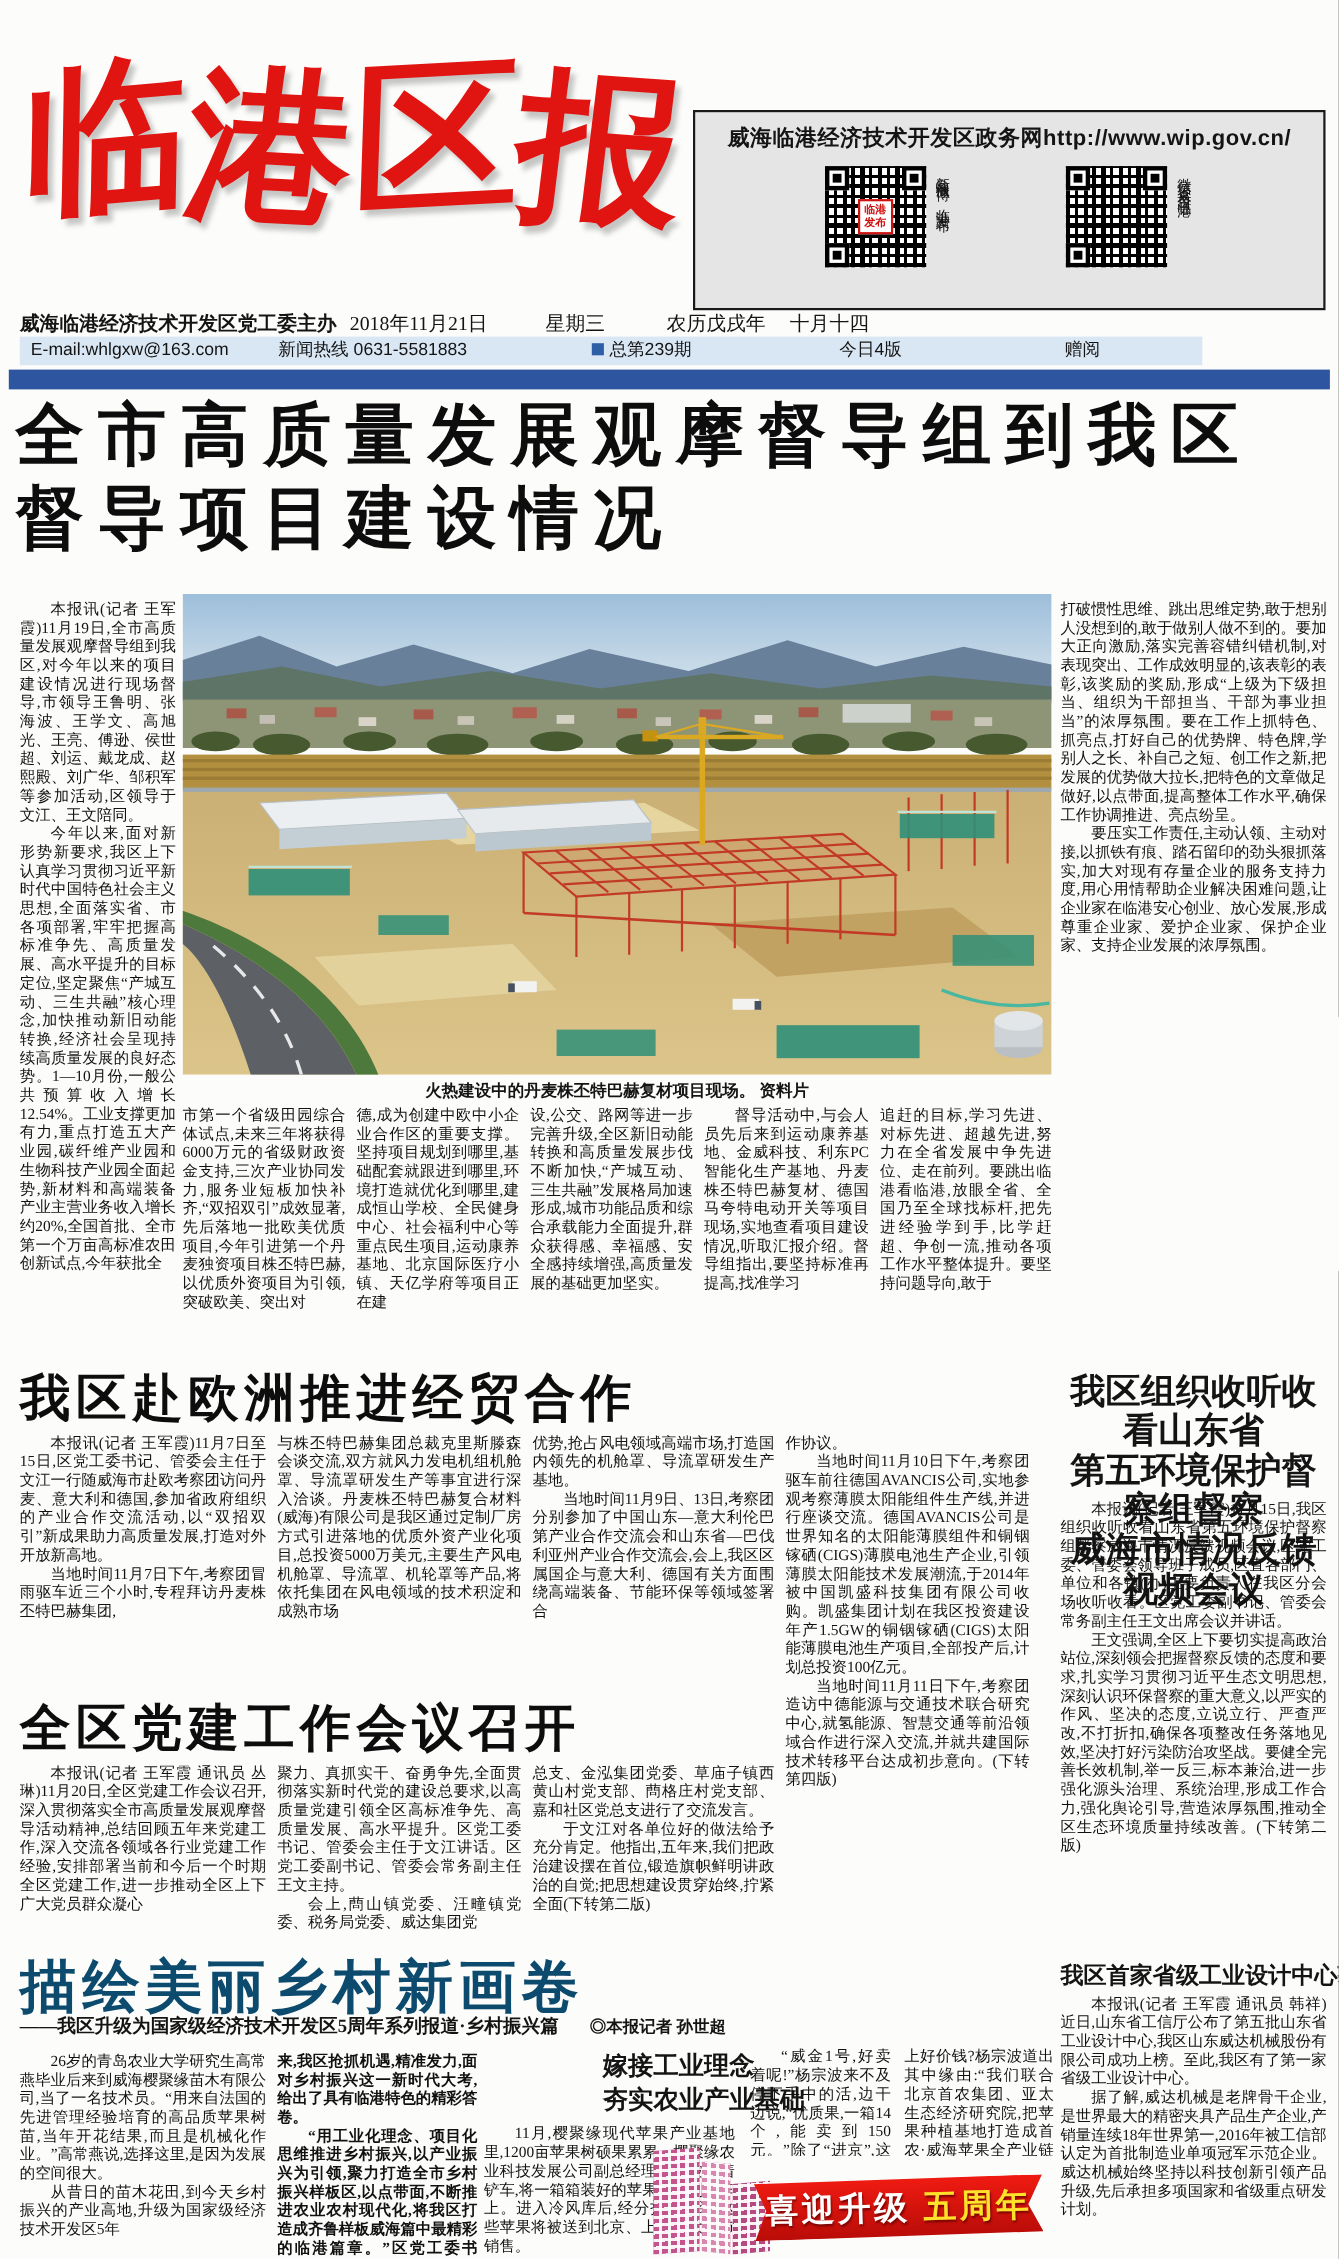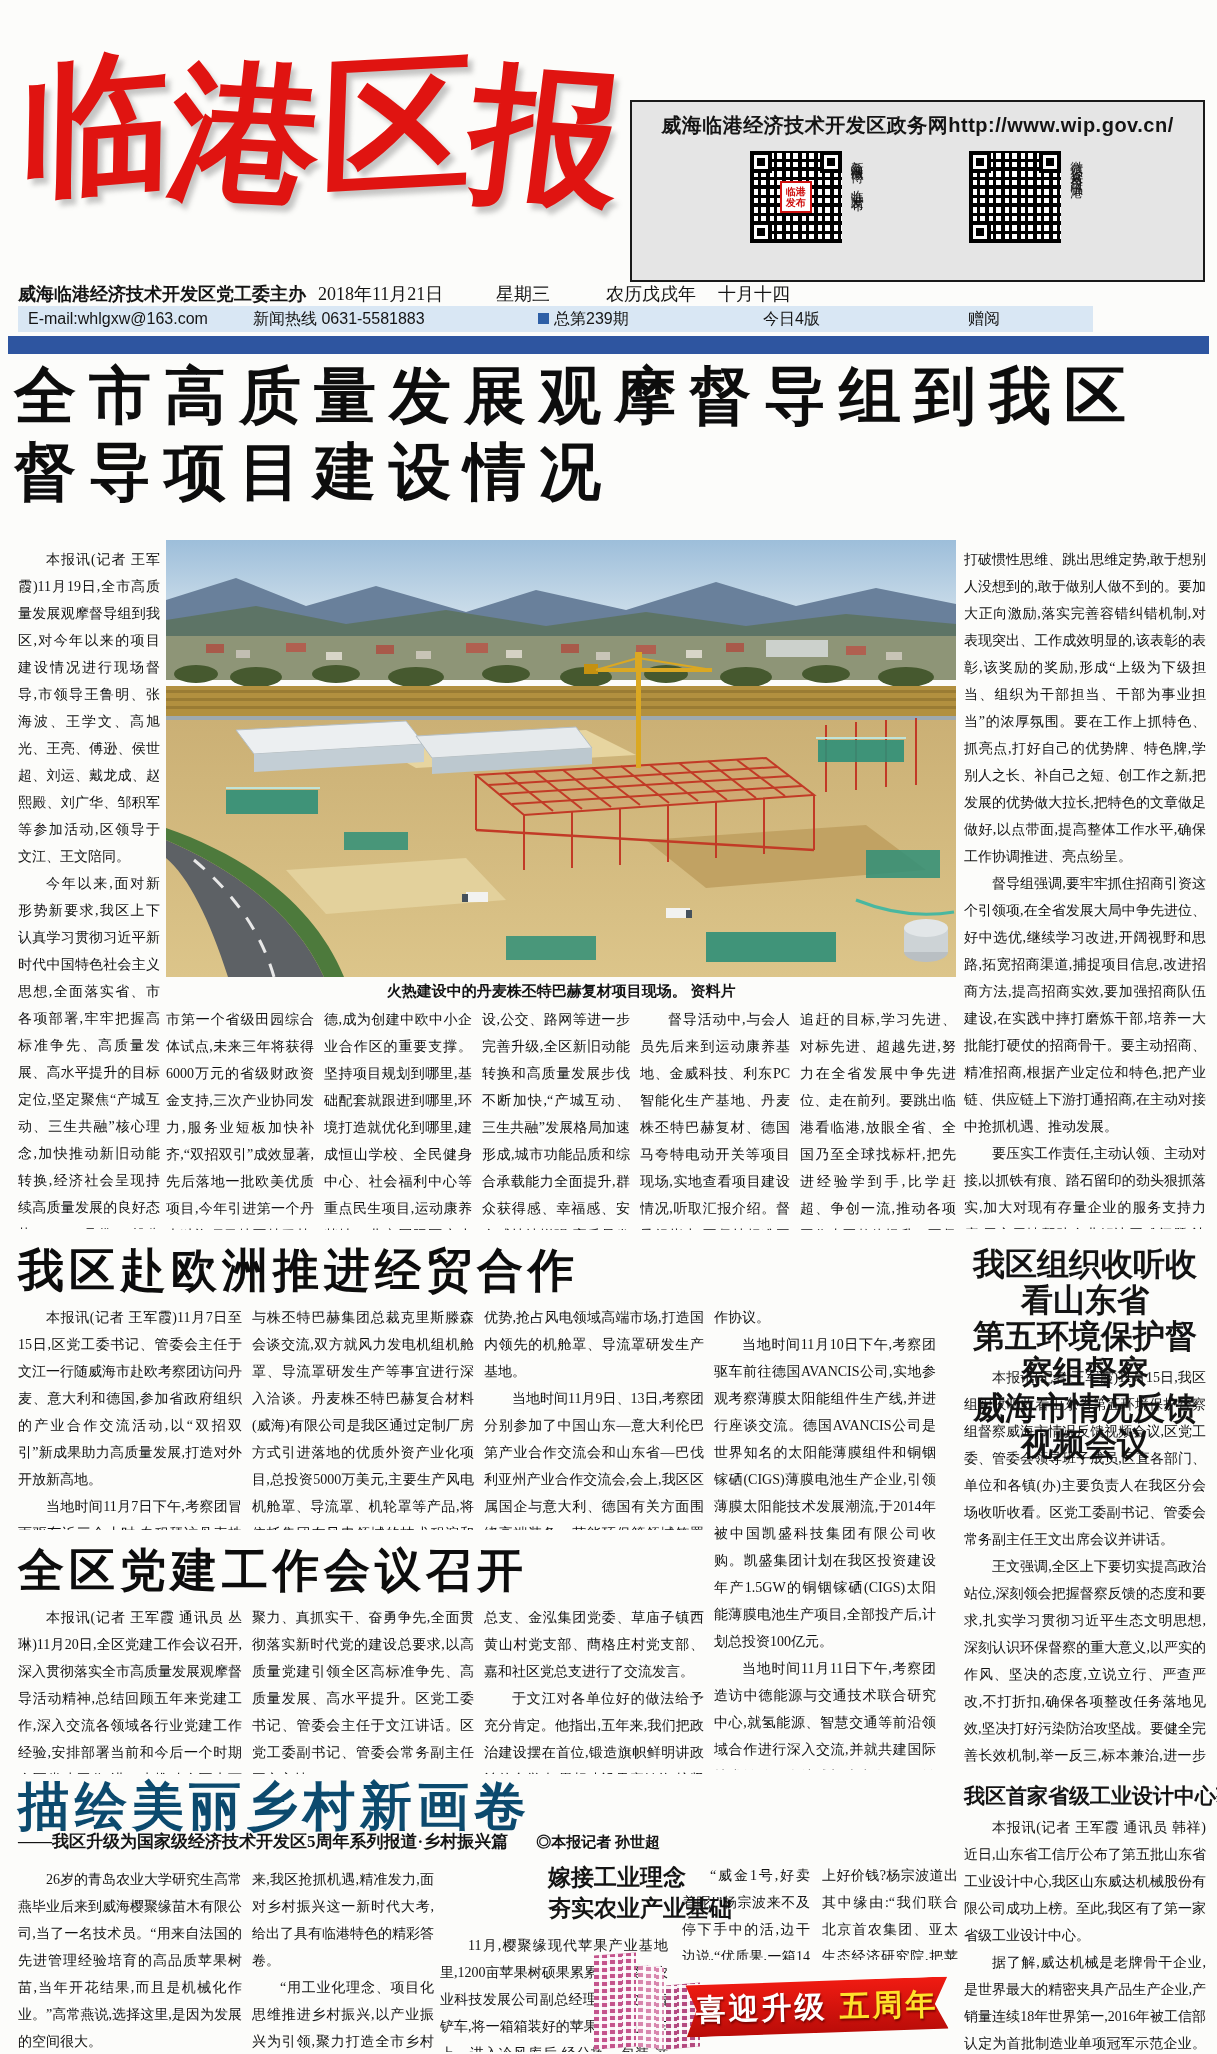--- a/index.html
+++ b/index.html
@@ -41,21 +41,21 @@
   .mainhl{font-size:62px;font-weight:900;letter-spacing:13px;line-height:1.1;white-space:nowrap;
      font-family:"Liberation Serif",serif;color:#0d0d0d;}
   .h2hl{font-size:46px;font-weight:900;letter-spacing:5px;white-space:nowrap;color:#0d0d0d;}
   .h3hl{font-size:52px;font-weight:900;letter-spacing:5px;white-space:nowrap;color:#0c4a6e;}
   .subtl{font-size:17px;font-weight:700;white-space:nowrap;}
   .byline{font-size:15px;font-weight:700;margin-left:28px;}
   .sidehl{font-size:32px;line-height:36px;font-weight:900;text-align:center;}
   .smallhl{font-size:21px;font-weight:900;text-align:center;white-space:nowrap;}
   .crosshead{font-size:23px;font-weight:700;line-height:31px;}
   
-  .col{font-size:14px;line-height:27px;text-align:justify;overflow:hidden;color:#111;}
+  .col{font-size:14px;line-height:17px;text-align:justify;overflow:hidden;color:#111;}
   .col p{margin:0;text-indent:2em;}
   .col p.cont{text-indent:0;}
   .caption{font-size:15px;text-align:center;font-weight:600;}
   
   #banner-ribbon{position:absolute;left:96px;top:30px;width:262px;height:54px;
      background:linear-gradient(#f01b12,#b90c08);display:flex;align-items:center;justify-content:center;
      clip-path:polygon(0 4%,100% 0,95% 50%,100% 96%,0 100%,4% 50%);transform:rotate(-1.5deg);}
   #banner-ribbon .t1{color:#fff;font-size:30px;font-weight:900;letter-spacing:3px;
      text-shadow:1px 2px 2px #7a0503;}
   #banner-ribbon .t2{color:#ffe12b;font-size:30px;font-weight:900;letter-spacing:3px;margin-left:12px;
@@ -263,21 +263,20 @@
       <p class="cont">设,公交、路网等进一步完善升级,全区新旧动能转换和高质量发展步伐不断加快,“产城互动、三生共融”发展格局加速形成,城市功能品质和综合承载能力全面提升,群众获得感、幸福感、安全感持续增强,高质量发展的基础更加坚实。</p>
     </div>
   <div class="abs col" style="left:640px;top:1006px;width:150px;height:224px;">
       <p>督导活动中,与会人员先后来到运动康养基地、金威科技、利东PC智能化生产基地、丹麦株丕特巴赫复材、德国马夸特电动开关等项目现场,实地查看项目建设情况,听取汇报介绍。督导组指出,要坚持标准再提高,找准学习</p>
     </div>
   <div class="abs col" style="left:800px;top:1006px;width:156px;height:224px;">
       <p class="cont">追赶的目标,学习先进、对标先进、超越先进,努力在全省发展中争先进位、走在前列。要跳出临港看临港,放眼全省、全国乃至全球找标杆,把先进经验学到手,比学赶超、争创一流,推动各项工作水平整体提升。要坚持问题导向,敢于</p>
     </div>
   <div class="abs col" style="left:964px;top:546px;width:242px;height:683px;">
       <p class="cont">打破惯性思维、跳出思维定势,敢于想别人没想到的,敢于做别人做不到的。要加大正向激励,落实完善容错纠错机制,对表现突出、工作成效明显的,该表彰的表彰,该奖励的奖励,形成“上级为下级担当、组织为干部担当、干部为事业担当”的浓厚氛围。要在工作上抓特色、抓亮点,打好自己的优势牌、特色牌,学别人之长、补自己之短、创工作之新,把发展的优势做大拉长,把特色的文章做足做好,以点带面,提高整体工作水平,确保工作协调推进、亮点纷呈。</p>
-      <p>督导组强调,要牢牢抓住招商引资这个引领项,在全省发展大局中争先进位、好中选优,继续学习改进,开阔视野和思路,拓宽招商渠道,捕捉项目信息,改进招商方法,提高招商实效,要加强招商队伍建设,在实践中摔打磨炼干部,培养一大批能打硬仗的招商骨干。要主动招商、精准招商,根据产业定位和特色,把产业链、供应链上下游打通招商,在主动对接中抢抓机遇、推动发展。</p>
       <p>要压实工作责任,主动认领、主动对接,以抓铁有痕、踏石留印的劲头狠抓落实,加大对现有存量企业的服务支持力度,用心用情帮助企业解决困难问题,让企业家在临港安心创业、放心发展,形成尊重企业家、爱护企业家、保护企业家、支持企业发展的浓厚氛围。</p>
     </div>
 
   <div class="abs h2hl" style="left:18px;top:1240px;">我区赴欧洲推进经贸合作</div>
   <div class="abs col" style="left:18px;top:1304px;width:224px;height:226px;">
       <p>本报讯(记者 王军霞)11月7日至15日,区党工委书记、管委会主任于文江一行随威海市赴欧考察团访问丹麦、意大利和德国,参加省政府组织的产业合作交流活动,以“双招双引”新成果助力高质量发展,打造对外开放新高地。</p>
       <p>当地时间11月7日下午,考察团冒雨驱车近三个小时,专程拜访丹麦株丕特巴赫集团,</p>
     </div>
   <div class="abs col" style="left:252px;top:1304px;width:222px;height:226px;">
       <p class="cont">与株丕特巴赫集团总裁克里斯滕森会谈交流,双方就风力发电机组机舱罩、导流罩研发生产等事宜进行深入洽谈。丹麦株丕特巴赫复合材料(威海)有限公司是我区通过定制厂房方式引进落地的优质外资产业化项目,总投资5000万美元,主要生产风电机舱罩、导流罩、机轮罩等产品,将依托集团在风电领域的技术积淀和成熟市场</p>
@@ -316,21 +315,21 @@
     </div>
 
   <div class="abs h3hl" style="left:18px;top:1772px;">描绘美丽乡村新画卷</div>
   <div class="abs" style="left:18px;top:1830px;width:1000px;height:30px;white-space:nowrap;">
     <span class="subtl">——我区升级为国家级经济技术开发区5周年系列报道·乡村振兴篇</span><span class="byline">◎本报记者 孙世超</span>
   </div>
   <div class="abs col" style="left:18px;top:1866px;width:224px;height:186px;">
       <p>26岁的青岛农业大学研究生高常燕毕业后来到威海樱聚缘苗木有限公司,当了一名技术员。“用来自法国的先进管理经验培育的高品质苹果树苗,当年开花结果,而且是机械化作业。”高常燕说,选择这里,是因为发展的空间很大。</p>
       <p>从昔日的苗木花田,到今天乡村振兴的产业高地,升级为国家级经济技术开发区5年</p>
     </div>
-  <div class="abs col" style="left:252px;top:1866px;width:182px;height:186px;">
+  <div class="abs col" style="left:252px;top:1866px;width:182px;height:186px;font-weight:bold;">
       <p class="cont">来,我区抢抓机遇,精准发力,面对乡村振兴这一新时代大考,给出了具有临港特色的精彩答卷。</p>
       <p>“用工业化理念、项目化思维推进乡村振兴,以产业振兴为引领,聚力打造全市乡村振兴样板区,以点带面,不断推进农业农村现代化,将我区打造成齐鲁样板威海篇中最精彩的临港篇章。”区党工委书记、管委会主任于文</p>
     </div>
   <div class="abs crosshead" style="left:548px;top:1862px;width:232px;">
     <div>嫁接工业理念</div>
     <div>夯实农业产业基础</div>
   </div>
   <div class="abs col" style="left:440px;top:1932px;width:228px;height:120px;">
       <p>11月,樱聚缘现代苹果产业基地里,1200亩苹果树硕果累累。樱聚缘农业科技发展公司副总经理杨宗波开着铲车,将一箱箱装好的苹果运送到卡车上。进入冷风库后,经分拣、包装,这些苹果将被送到北京、上海等大城市销售。</p>
     </div>

